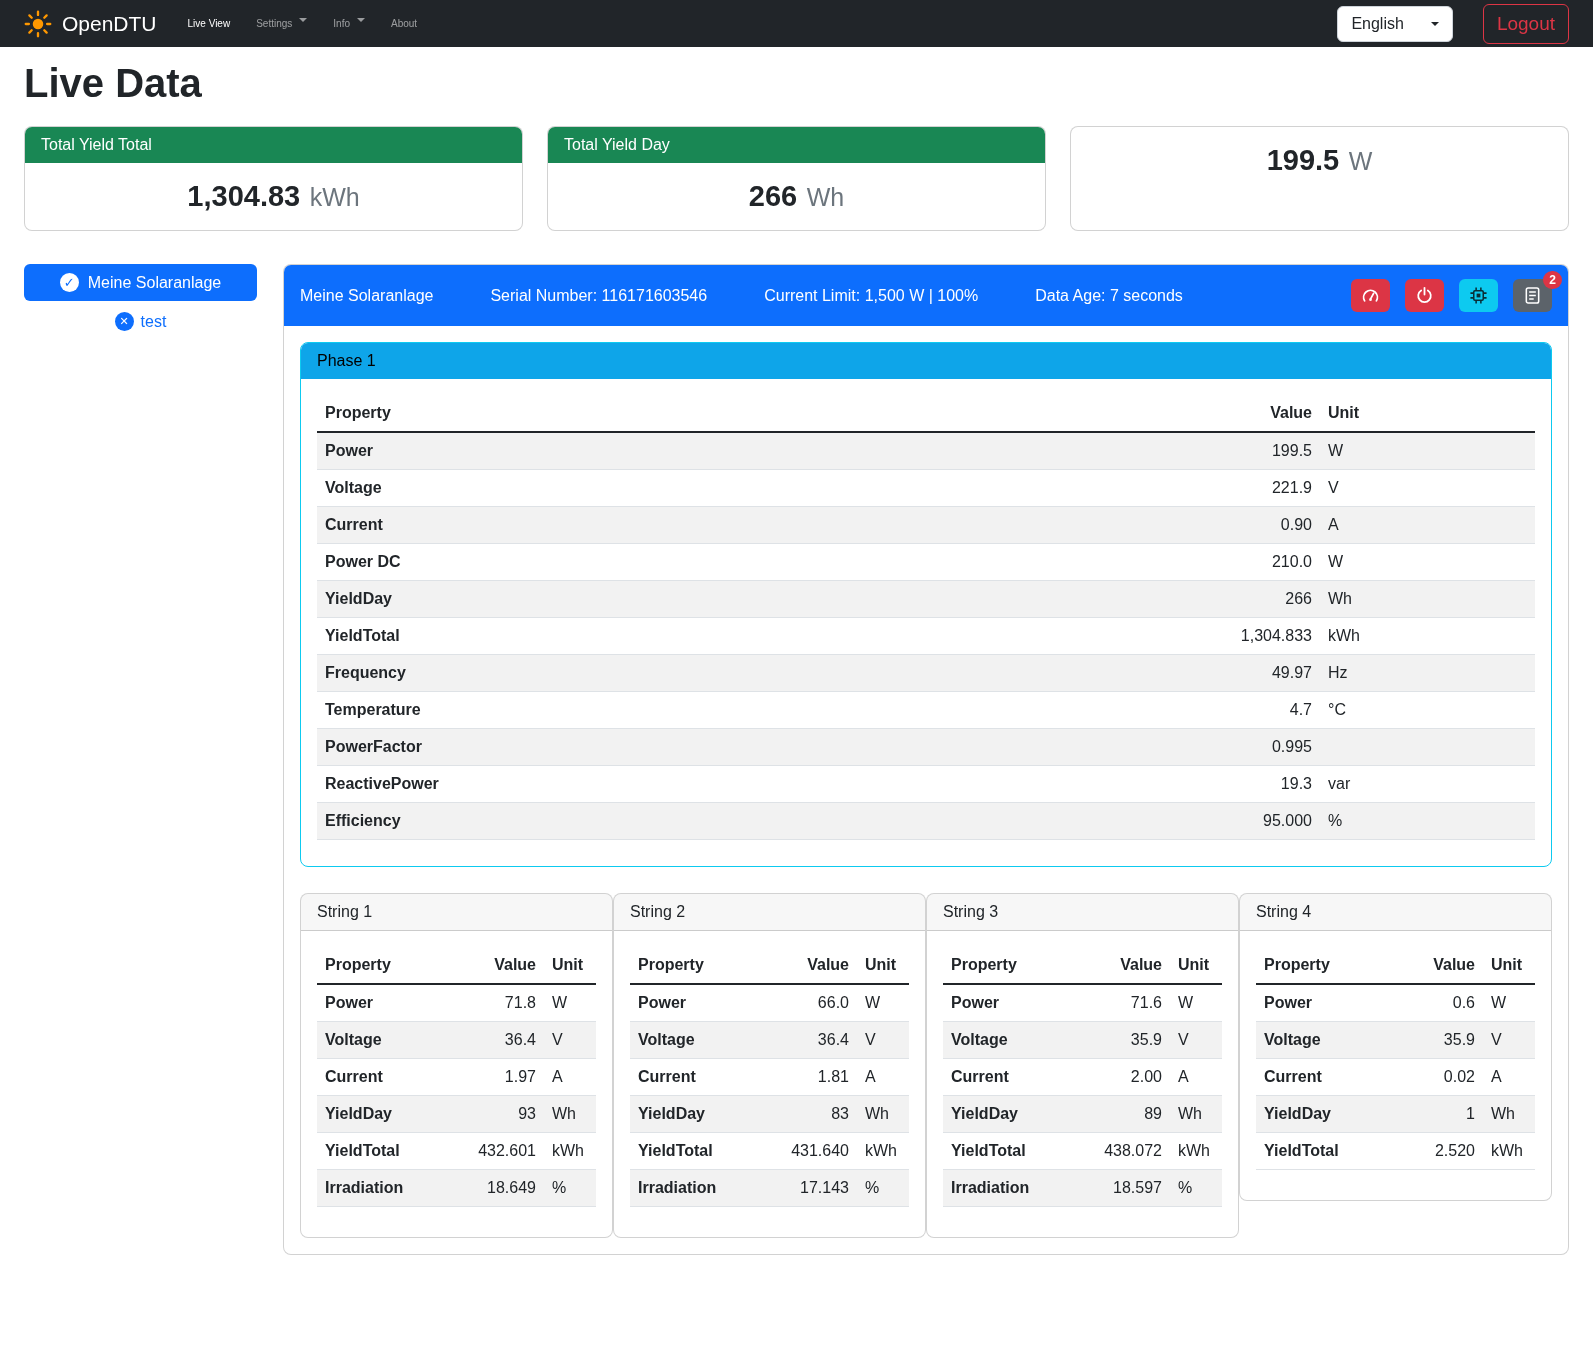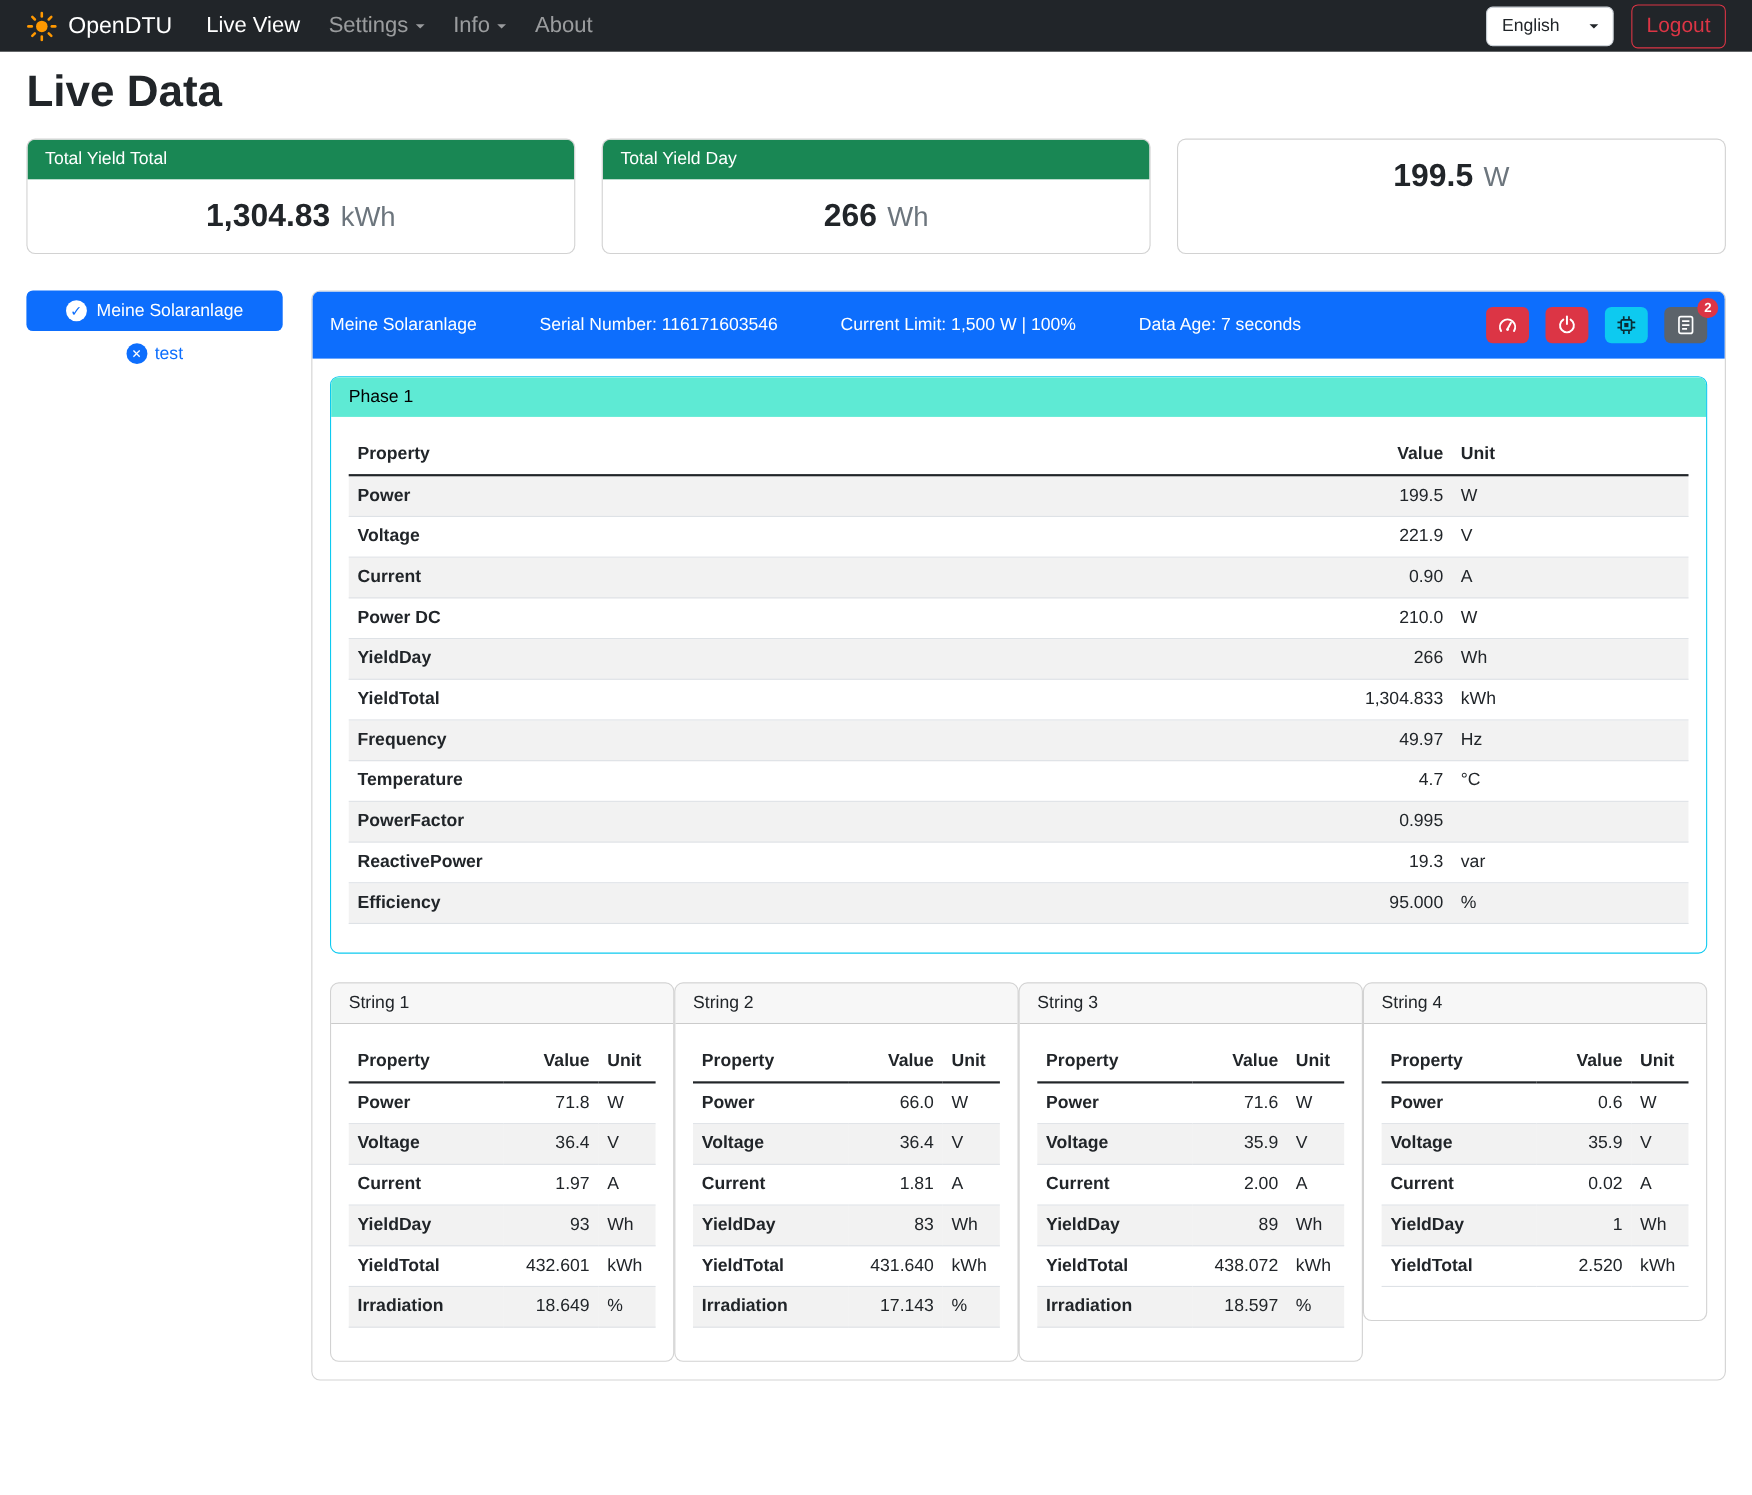--- a/index.html
+++ b/index.html
@@ -11,24 +11,24 @@
     color: #212529;
     font-size: 16px;
   }
   
   .navbar {
     height: 47px; background: #212529; display: flex; align-items: center;
     padding: 0 24px;
   }
   .brand { display: flex; align-items: center; gap: 10px; color: #fff; font-size: 21px; margin-right: 18px; cursor: pointer; }
   .nav-links { display: flex; align-items: center; }
-  .nav-link { color: rgba(255,255,255,.55); padding: 8px 13px; font-size: 20px; cursor: pointer; display: flex; align-items: center; }
+  .nav-link { color: rgba(255,255,255,.55); padding: 8px 13px; font-size: 10px; cursor: pointer; display: flex; align-items: flex-start; }
   .nav-link.active { color: #fff; }
   .caret { width: 0; height: 0; border-left: 4px solid transparent; border-right: 4px solid transparent; border-top: 4px solid currentColor; display: inline-block; margin-left: 7px; }
-  .nav-right { margin-left: auto; display: flex; gap: 16px; align-items: center; }
+  .nav-right { margin-left: auto; display: flex; gap: 30px; align-items: center; }
   .lang-select { background: #fff; color: #212529; border: 1px solid #ced4da; border-radius: 6px; padding: 8px 13px; display: flex; align-items: center; gap: 20px; cursor: pointer; }
   .logout-btn { background: transparent; border: 1px solid #dc3545; color: #dc3545; border-radius: 6px; padding: 8px 13px; font-size: 19px; font-family: inherit; cursor: pointer; }
   
   .content { padding: 0 24px 28px; }
   .page-title { font-size: 40px; font-weight: 700; margin: 14px 0 20px; }
   
   .summary-row { display: flex; gap: 24px; margin-bottom: 33px; }
   .card { background: #fff; border: 1px solid rgba(0,0,0,.175); border-radius: 8px; overflow: hidden; }
   .summary-card { flex: 1; }
   .card-header { padding: 9px 16px; font-size: 16px; }
@@ -49,21 +49,21 @@
   .inverter-header .hitem { margin-right: 57px; white-space: nowrap; }
   .hbuttons { margin-left: auto; display: flex; gap: 15px; }
   .icon-btn { width: 39px; height: 33px; border: none; border-radius: 6px; display: flex; align-items: center; justify-content: center; cursor: pointer; position: relative; color: #fff; }
   .btn-danger { background: #dc3545; }
   .btn-info { background: #0dcaf0; color: #0a2e36; }
   .btn-secondary { background: #5c636a; }
   .badge { position: absolute; top: -8px; right: -10px; background: #dc3545; color: #fff; font-size: 12px; font-weight: 700; border-radius: 50rem; padding: 3px 6px; line-height: 1; }
   .main-body { padding: 16px; }
   
   .phase-card { border: 1px solid #0dcaf0; border-radius: 8px; overflow: hidden; margin-bottom: 26px; background: #fff; }
-  .phase-header { background: #5eead4; color: #000; padding: 9px 16px; font-size: 16px; }
+  .phase-header { background: #0ea5e9; color: #000; padding: 9px 16px; font-size: 16px; }
   .table-wrap { padding: 16px 16px 26px; }
   
   table.data-table { width: 100%; border-collapse: collapse; font-size: 16px; color: #212529; }
   .data-table th, .data-table td { padding: 9px 8px; border-bottom: 1px solid #dee2e6; text-align: left; font-weight: 400; }
   .data-table thead th { font-weight: 700; border-bottom: 2px solid #212529; }
   .data-table td.prop { font-weight: 700; }
   .data-table .val { text-align: right; }
   .phase-table .val { width: 130px; }
   .phase-table .unit { width: 215px; }
   .string-table .val { width: 86px; }

